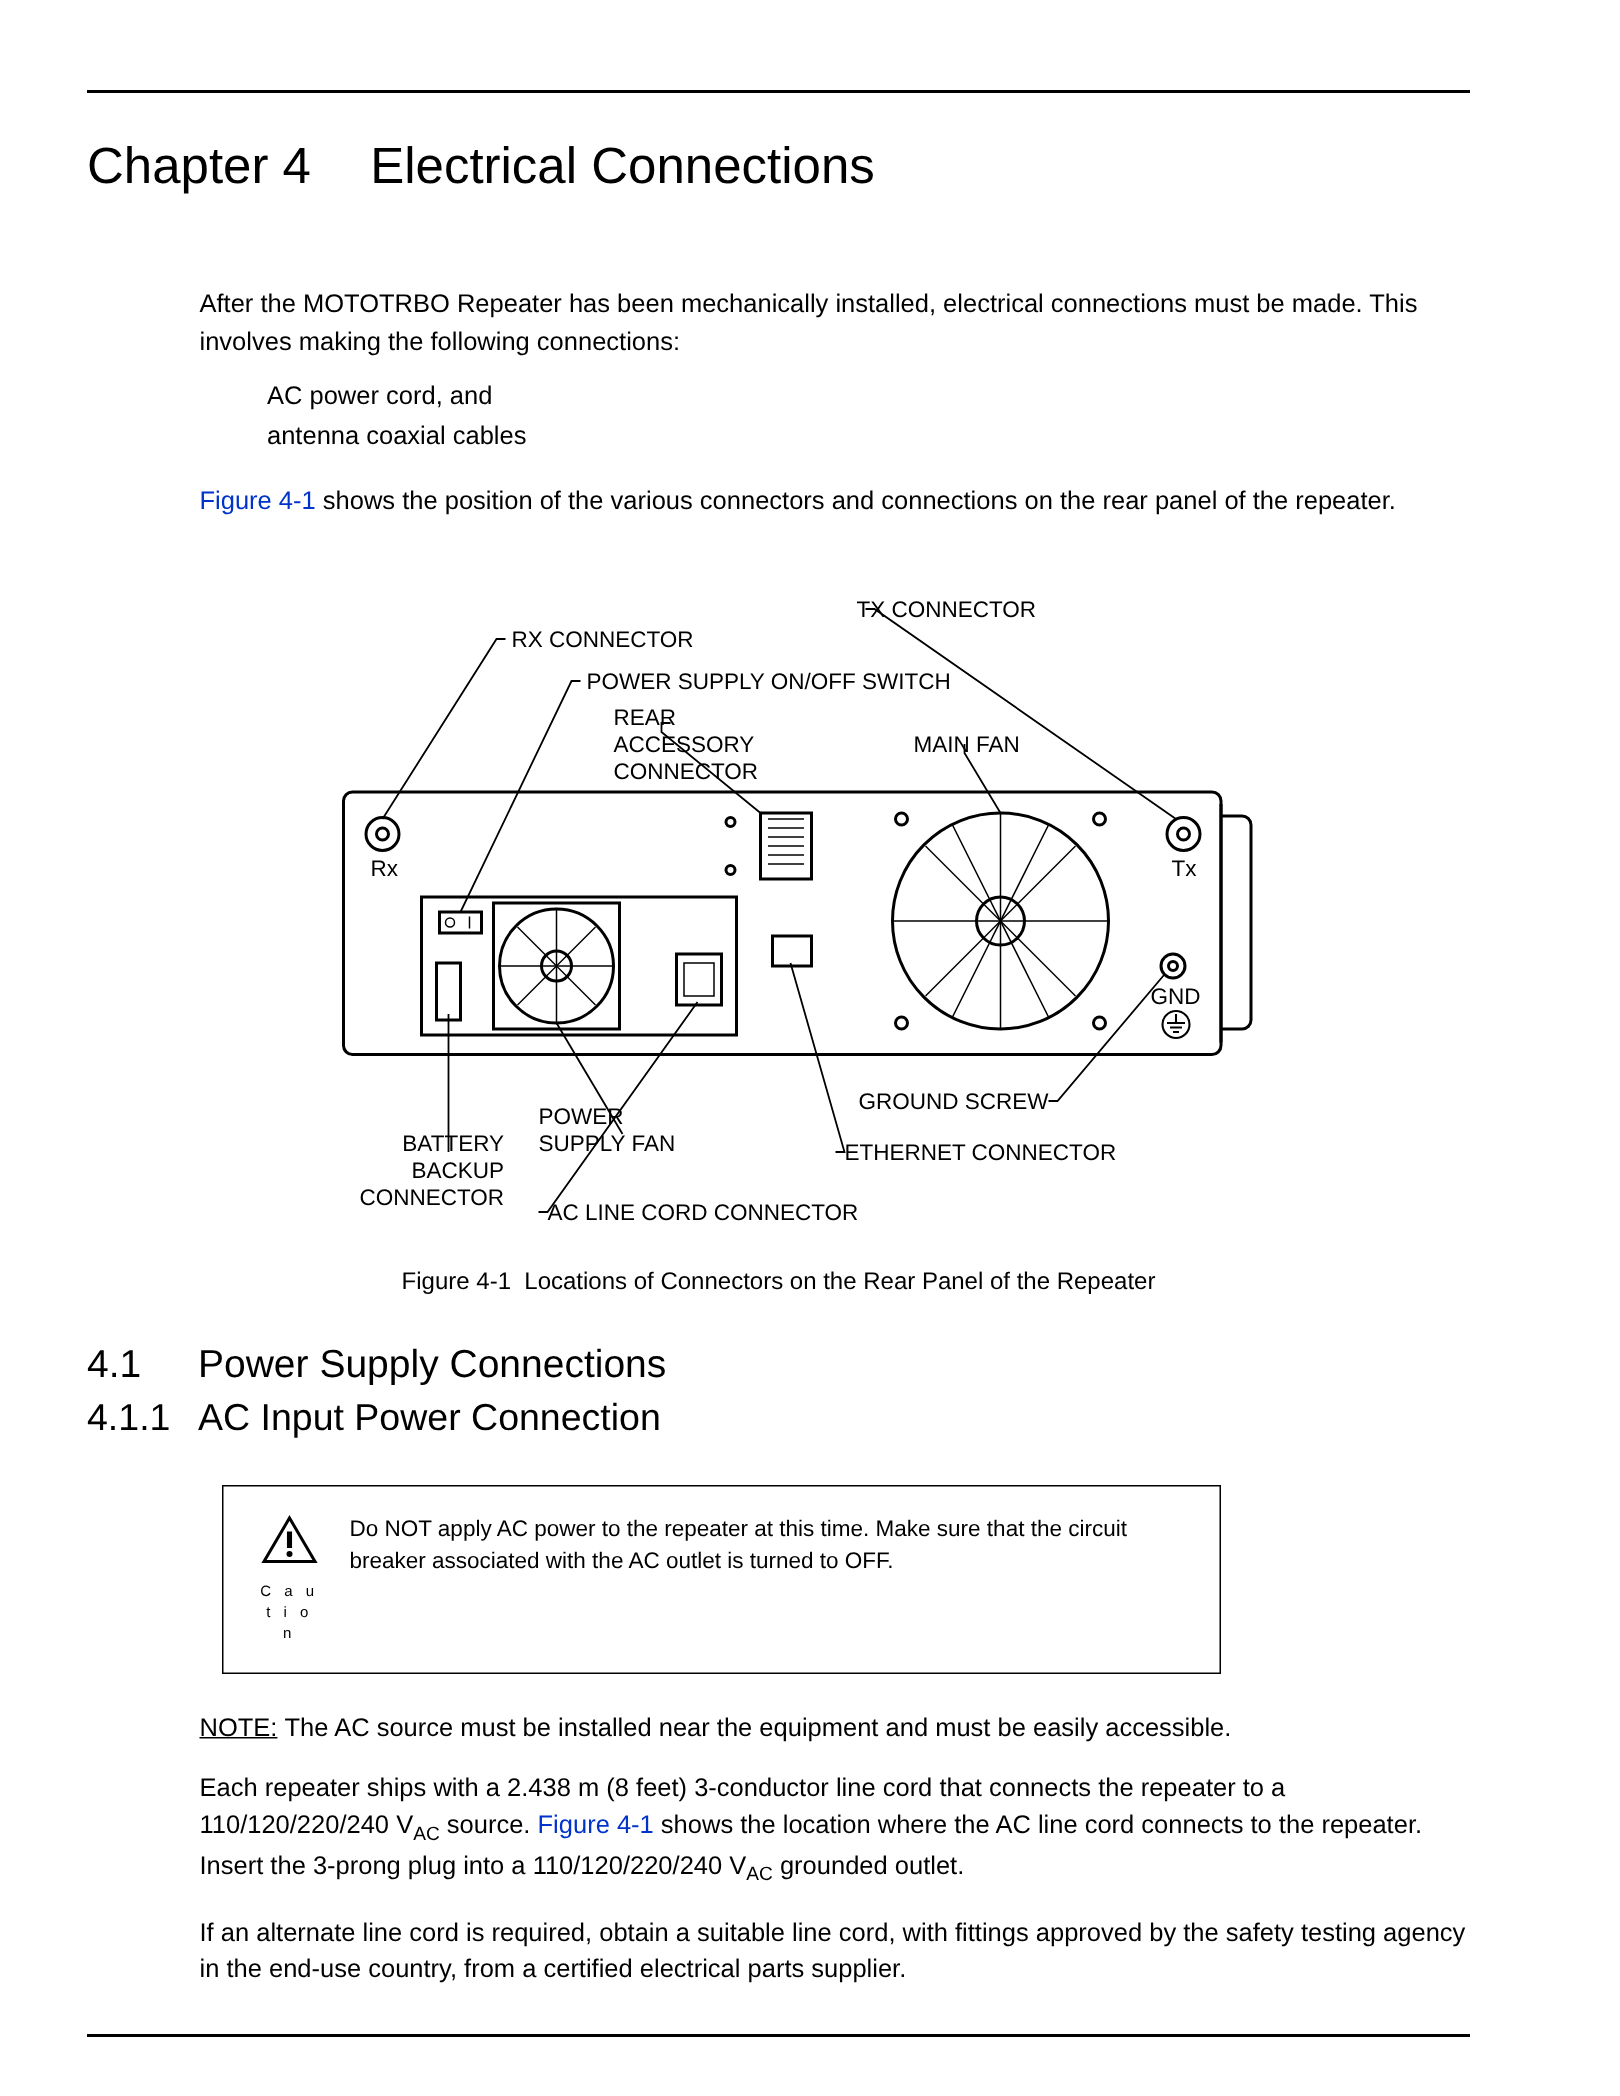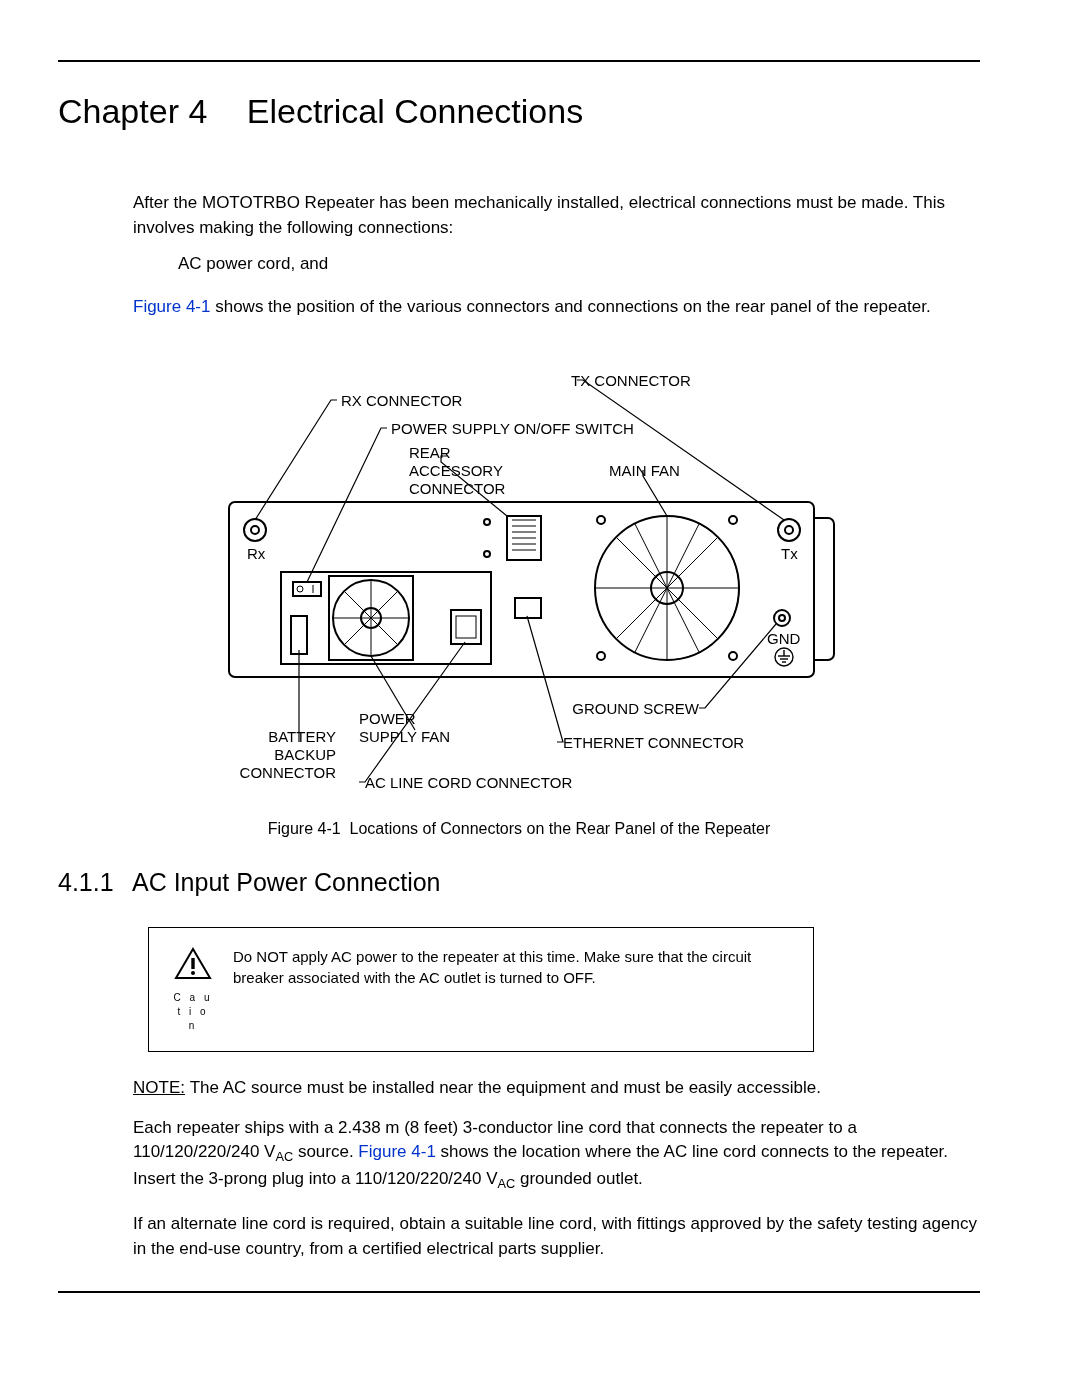--- a/index.html
+++ b/index.html
@@ -91,20 +91,21 @@
 
   <h1 class="chapter-title">
     <span class="label">Chapter 4</span>
     <span>Electrical Connections</span>
   </h1>
 
   <div class="body-block">
     <p>After the MOTOTRBO Repeater has been mechanically installed, electrical connections must be made. This involves making the following connections:</p>
     <div class="list">
       <div>AC power cord, and</div>
+      <div>antenna coaxial cables</div>
     </div>
     <p>
       <span class="ref-link">Figure 4-1</span><span> shows the position of the various connectors and connections on the rear panel of the repeater.</span>
     </p>
   </div>
 
   <div class="fig-wrap">
 
     <svg class="panel-svg" width="700" height="460">
       <g fill="none" stroke="#000" stroke-width="2">
@@ -227,20 +228,23 @@
       <div>BATTERY</div>
       <div>BACKUP</div>
       <div>CONNECTOR</div>
     </div>
   </div>
 
   <div class="fig-caption">
     <span>Figure 4-1</span>&nbsp;&nbsp;<span>Locations of Connectors on the Rear Panel of the Repeater</span>
   </div>
 
+  <h2 class="sec-h">
+    <span class="num">4.1</span><span>Power Supply Connections</span>
+  </h2>
   <h3 class="sub-h">
     <span class="num">4.1.1</span><span>AC Input Power Connection</span>
   </h3>
 
   <div class="caution-box">
     <div class="caution-icon">
       <svg width="40" height="36" viewBox="0 0 40 36">
         <g fill="none" stroke="#000" stroke-width="2">
           <path d="M20 3 L37 32 H3 Z"></path>
         </g>

